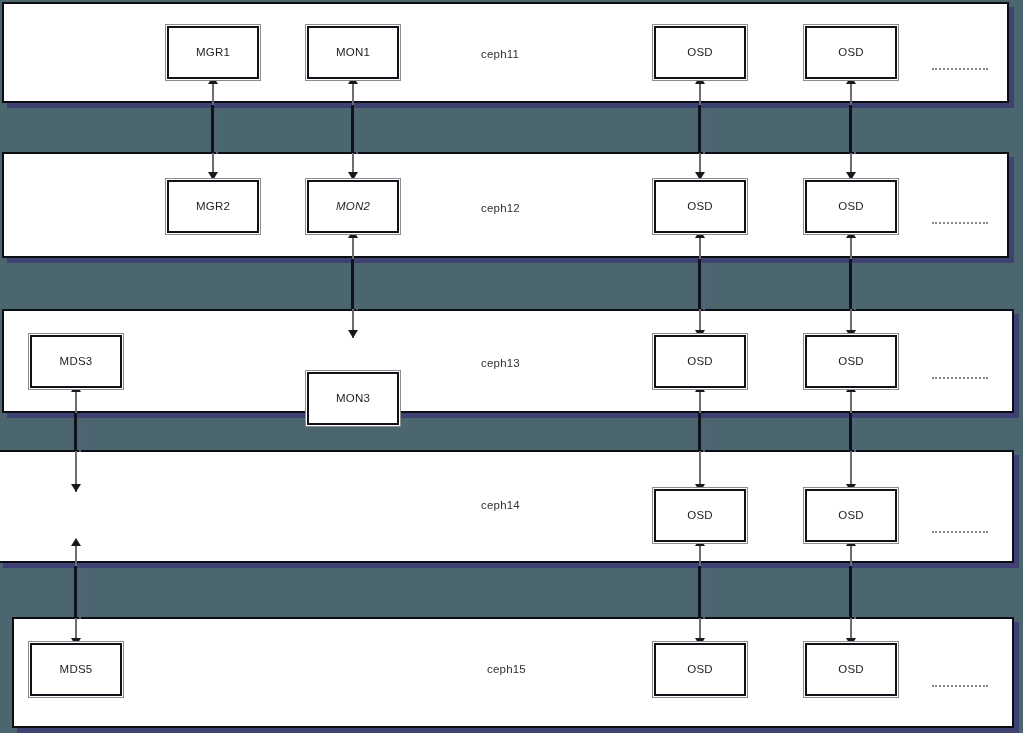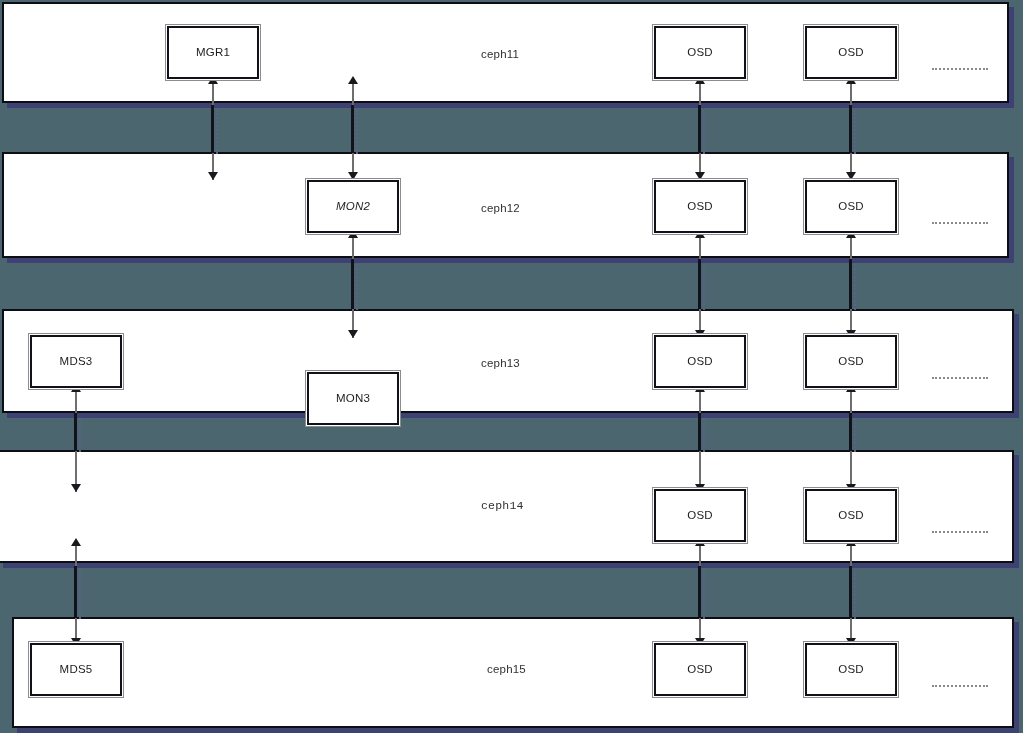--- a/index.html
+++ b/index.html
@@ -184,33 +184,43 @@
   <div class="conn gapdark" style="left:849px; top:566px; width:3px; height:52px;"></div>
   <div class="conn-shadow" style="left:854px; top:571px; height:48px;"></div>
   <div class="arrowhead up" style="left:846px; top:538px;"></div>
   <div class="arrowhead down" style="left:846px; top:638px;"></div>
 
   <div class="svc-box" style="left:165px; top:24px;">
     <div class="inner">
       <span class="svc-label">MGR1</span>
     </div>
   </div>
+  <div class="svc-box" style="left:305px; top:24px;">
+    <div class="inner">
+      <span class="svc-label">MON1</span>
+    </div>
+  </div>
   <div class="svc-box" style="left:652px; top:24px;">
     <div class="inner">
       <span class="svc-label">OSD</span>
     </div>
   </div>
   <div class="svc-box" style="left:803px; top:24px;">
     <div class="inner">
       <span class="svc-label">OSD</span>
     </div>
   </div>
   <div class="host-label" style="left:481px; top:48px;">ceph11</div>
   <div class="ellipsis" style="left:932px; top:68px; width:56px;"></div>
 
+  <div class="svc-box" style="left:165px; top:178px;">
+    <div class="inner">
+      <span class="svc-label">MGR2</span>
+    </div>
+  </div>
   <div class="svc-box" style="left:305px; top:178px;font-style:italic;">
     <div class="inner">
       <span class="svc-label">MON2</span>
     </div>
   </div>
   <div class="svc-box" style="left:652px; top:178px;">
     <div class="inner">
       <span class="svc-label">OSD</span>
     </div>
   </div>
@@ -248,21 +258,21 @@
   <div class="svc-box" style="left:652px; top:487px;">
     <div class="inner">
       <span class="svc-label">OSD</span>
     </div>
   </div>
   <div class="svc-box" style="left:803px; top:487px;">
     <div class="inner">
       <span class="svc-label">OSD</span>
     </div>
   </div>
-  <div class="host-label" style="left:481px; top:499px;font-family:Liberation Mono, monospace;">ceph14</div>
+  <div class="host-label" style="left:481px; top:499px;">ceph14</div>
   <div class="ellipsis" style="left:932px; top:531px; width:56px;"></div>
 
   <div class="svc-box" style="left:28px; top:641px;">
     <div class="inner">
       <span class="svc-label">MDS5</span>
     </div>
   </div>
   <div class="svc-box" style="left:652px; top:641px;">
     <div class="inner">
       <span class="svc-label">OSD</span>

